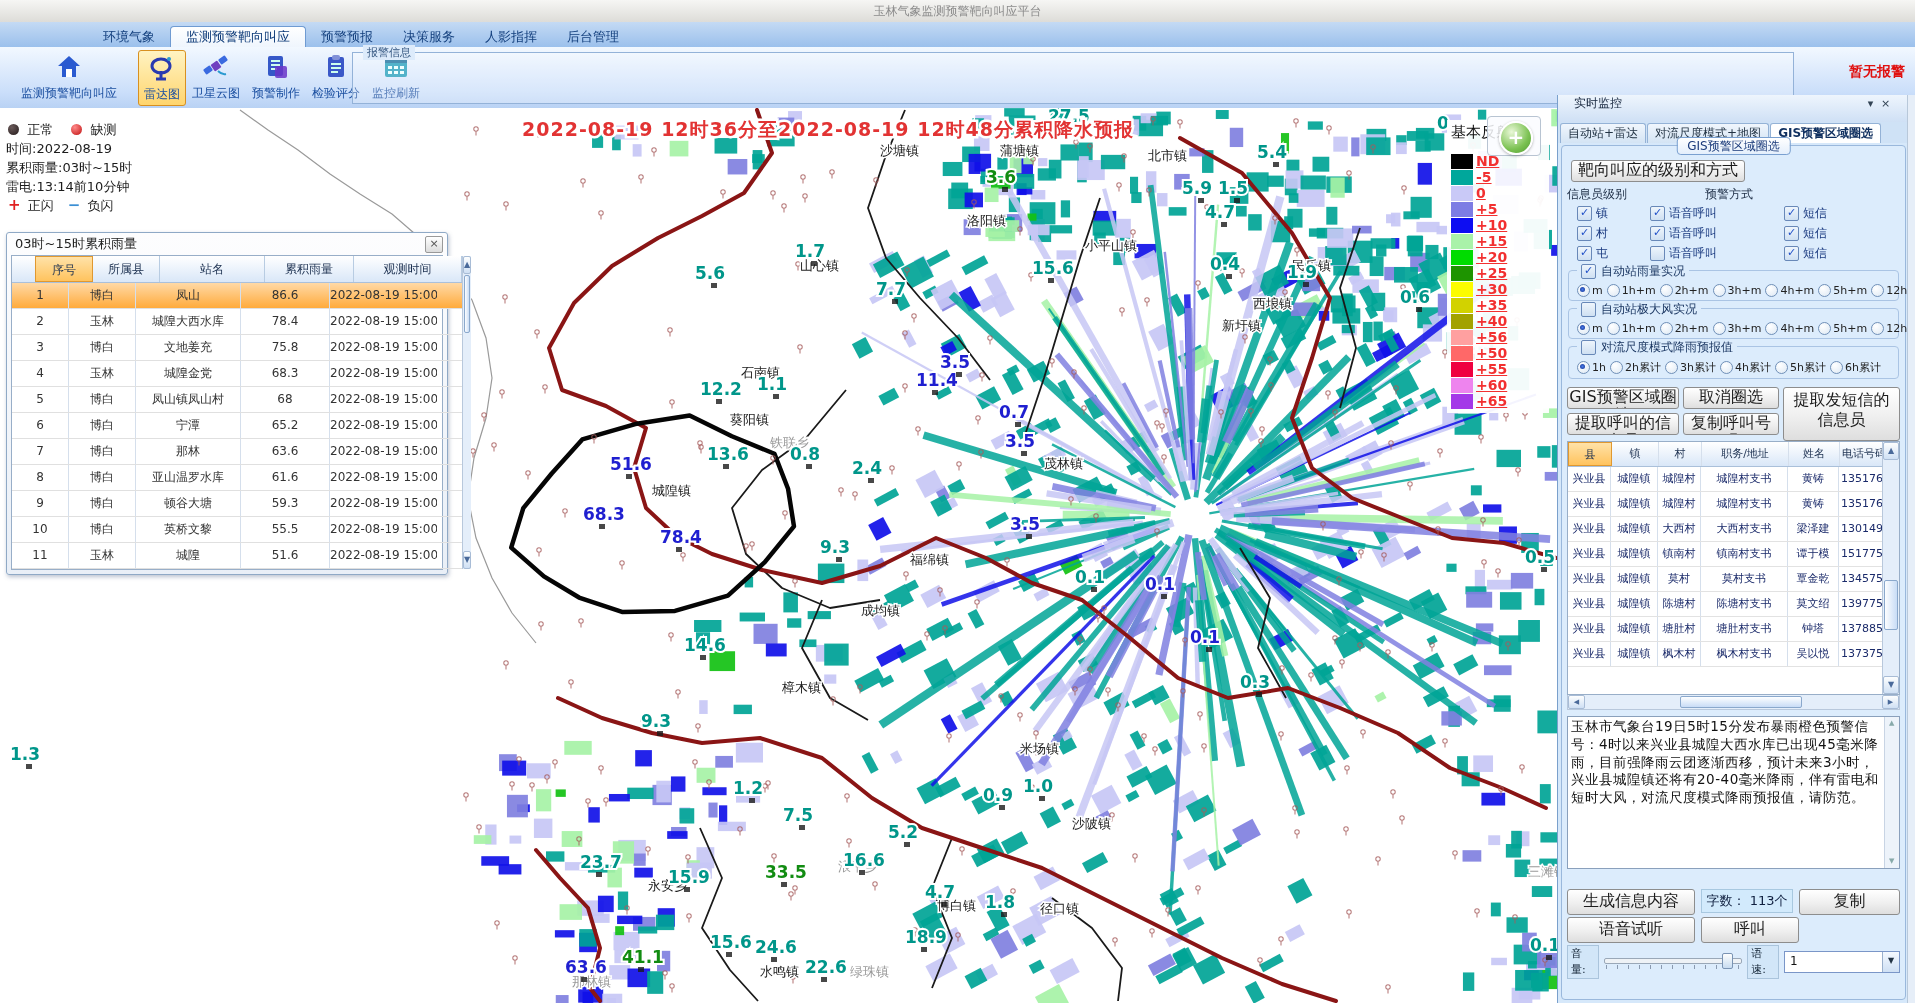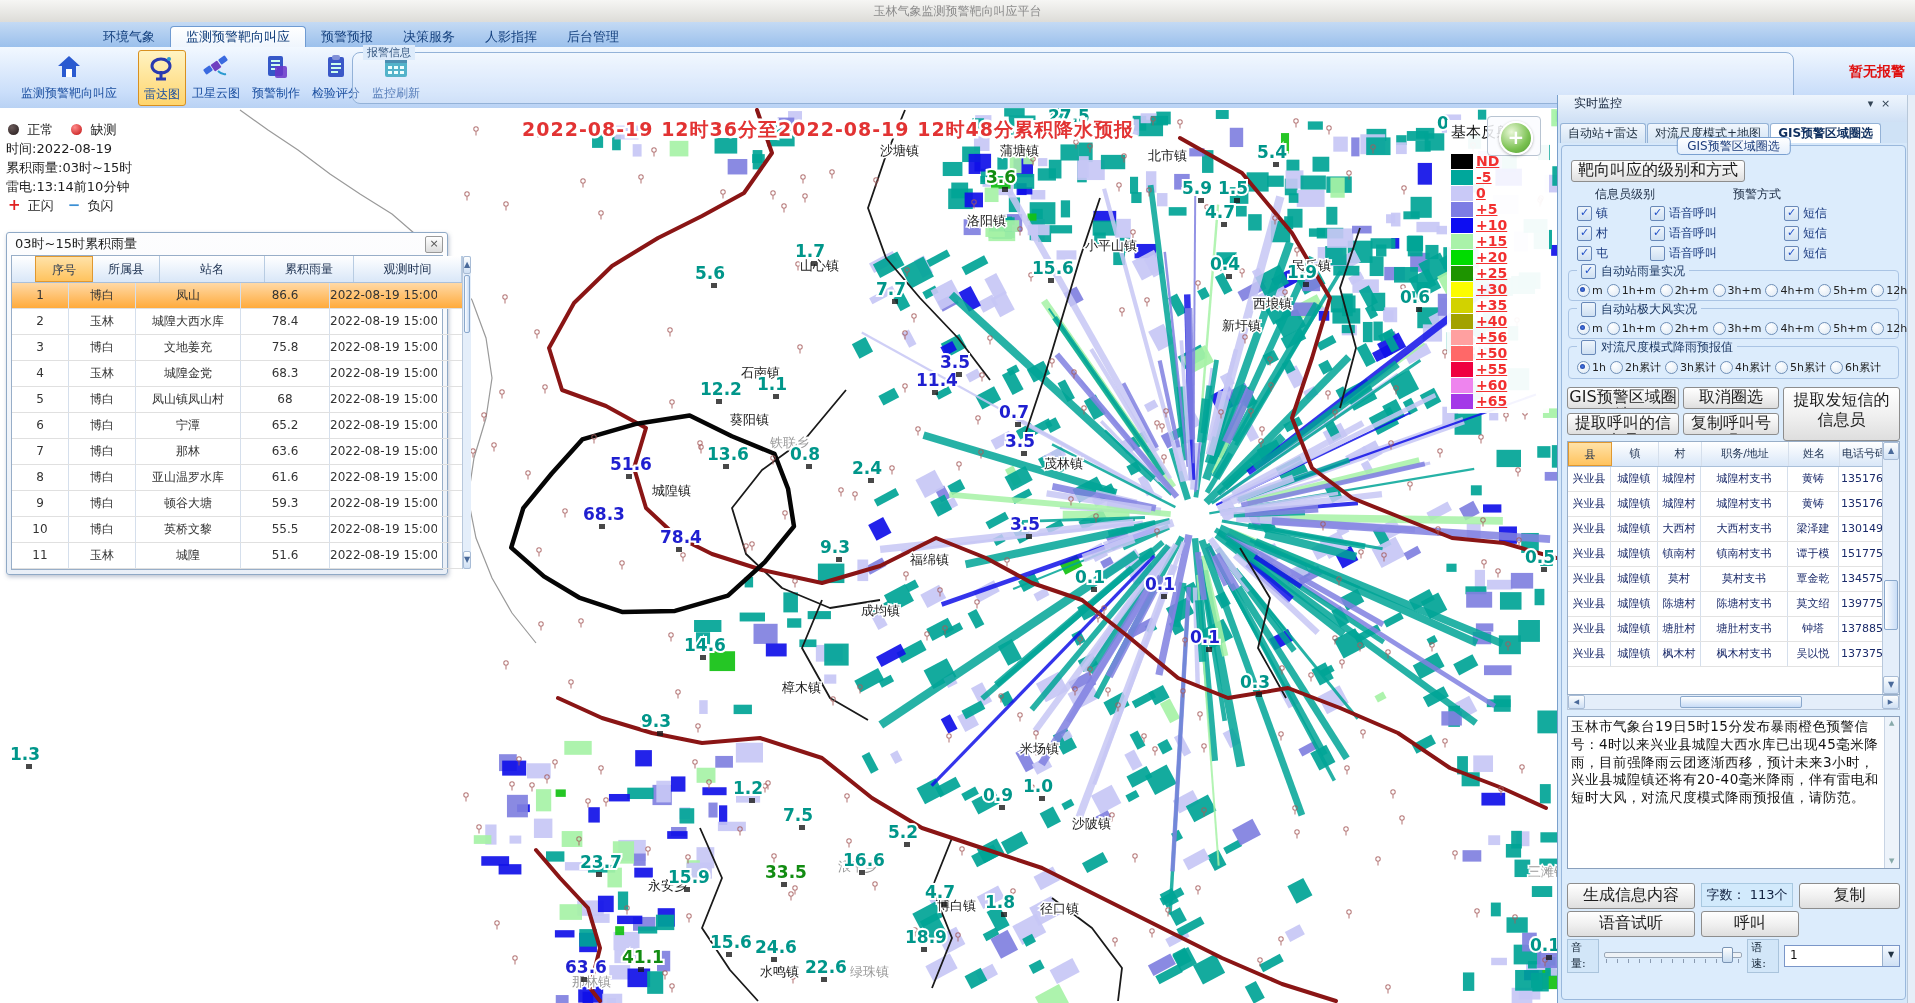--- a/index.html
+++ b/index.html
@@ -16,21 +16,21 @@
   .menu-tab.active{background:linear-gradient(#ffffff,#eef5fd);border:1px solid #6f9bd2;border-bottom:none;
     border-radius:4px 4px 0 0;height:21px;color:#0d3a78;}
   #menu-tabs{padding-left:88px;}
   #toolbar{position:absolute;left:0;top:47px;width:1915px;height:61px;
     background:linear-gradient(#f2f8ff,#cadefa 75%,#b9d2f4);border-bottom:1px solid #89a8cf;}
   .tool-item{position:absolute;top:3px;height:54px;text-align:center;cursor:default;}
   .tool-item .ticon{display:block;margin:3px auto 1px auto;width:28px;height:28px;}
   .tool-item .tlabel{font-size:12px;color:#1b4fa0;white-space:nowrap;}
   .tool-item.active{background:linear-gradient(#fff3c2,#ffd56e);border:1px solid #d89020;border-radius:3px;}
   #alarm-group{position:absolute;left:352px;top:5px;width:1440px;height:50px;
-    border:1px solid #93b2d8;border-radius:8px;background:rgba(255,255,255,0.25);}
+    border:1px solid #93b2d8;border-radius:0;background:rgba(255,255,255,0.25);}
   #alarm-group .gtitle{position:absolute;left:10px;top:-8px;background:#ddebfb;padding:0 4px;
     font-size:11px;color:#33557f;}
   #no-alarm{position:absolute;right:10px;top:16px;font-size:14px;font-weight:bold;color:#e01010;}
   
   #map{position:absolute;left:0;top:108px;width:1557px;height:895px;background:#ffffff;overflow:hidden;}
   #mapsvg{position:absolute;left:0;top:0;}
   #mapsvg text{font-family:"DejaVu Sans",sans-serif;}
   text.town{font-size:13px;paint-order:stroke;stroke:#ffffff;stroke-width:3px;fill:#1c1c1c;}
   text.town.gray{fill:#9a9a9a;}
   text.val{font-family:"DejaVu Sans Mono",monospace;font-size:17px;font-weight:bold;
@@ -92,21 +92,21 @@
   .ptab.active{background:#fff;font-weight:bold;color:#0f2f5f;}
   #panel-group{flex:1;margin:2px 3px 3px 3px;border:1px solid #9ab8dc;border-radius:4px;
     background:#dcecfc;position:relative;padding:4px 5px 4px 5px;display:flex;flex-direction:column;}
   #group-badge{position:absolute;top:-9px;left:50%;transform:translateX(-50%);
     background:linear-gradient(#ffffff,#e4effc);border:1px solid #7aa0d0;border-radius:4px;
     padding:0 10px;font-size:12px;color:#1a3a7a;line-height:16px;white-space:nowrap;}
   .xpbtn{background:linear-gradient(#ffffff,#efefef 55%,#dedede);border:1px solid #8d8d8d;border-radius:3px;
     font-size:16px;color:#1c1c1c;text-align:center;line-height:18px;height:20px;overflow:hidden;
     font-family:"DejaVu Sans",sans-serif;}
   #btn-level{width:172px;margin:10px 0 4px 4px;}
-  #cols-row{display:flex;height:17px;margin-left:28px;}
+  #cols-row{display:flex;height:17px;}
   #cols-row .col2{margin-left:78px;}
   .lvl-row{display:flex;align-items:center;height:20px;margin-left:10px;}
   .chk{width:13px;height:13px;border:1px solid #6888b8;border-radius:2px;
     background:linear-gradient(#eef5fc,#cfe0f2);font-size:11px;line-height:12px;text-align:center;
     color:#2050c8;font-weight:bold;flex:none;}
   .lvl-name{width:52px;margin-left:4px;color:#1a3a80;}
   .lvl-voice{width:92px;margin-left:2px;color:#1a3a80;display:flex;align-items:center;gap:4px;}
   .lvl-sms{margin-left:42px;color:#1a3a80;display:flex;align-items:center;gap:4px;}
   .sub-group{border:1px solid #aac4e4;border-radius:4px;margin:7px 1px 0 1px;padding:1px 4px 3px 4px;position:relative;}
   .sub-legend{position:absolute;top:-8px;left:8px;background:#dcecfc;padding:0 4px;display:flex;align-items:center;gap:5px;color:#17335f;}
@@ -136,21 +136,21 @@
     border:1px solid #8aa8cc;border-radius:2px;}
   #hscroll .space{flex:1;}
   
   #message-box{margin-top:6px;height:148px;background:#fff;border:1px solid #8aa0bc;position:relative;
     padding:1px 16px 2px 3px;font-size:13.5px;line-height:1.32;color:#111;overflow:hidden;
     letter-spacing:0.5px;}
   #msg-scroll{position:absolute;right:0;top:0;bottom:0;width:14px;background:#edf3fa;border-left:1px solid #c8d4e4;
     display:flex;flex-direction:column;justify-content:space-between;}
   #msg-scroll .arr{height:13px;font-size:7px;color:#8aa;text-align:center;line-height:13px;}
   
-  #bottom-grid{display:grid;grid-template-columns:128px 92px 1fr;grid-auto-rows:24px;gap:4px 6px;margin-top:14px;}
+  #bottom-grid{display:grid;grid-template-columns:128px 92px 1fr;grid-auto-rows:24px;gap:4px 6px;margin-top:20px;}
   #word-chip{background:#d2eafc;border:1px solid #a8c8e0;font-size:13px;color:#102040;text-align:center;line-height:22px;}
   #call-btn{width:96px;}
   #vol-row{display:flex;align-items:center;margin-top:4px;gap:5px;}
   .chip-label{background:#d2e6f8;border:1px solid #aac4dc;padding:0 3px;font-size:11px;color:#123;line-height:16px;}
   #slider{width:150px;height:18px;position:relative;}
   #slider .track{position:absolute;left:0;right:0;top:5px;height:4px;background:#eef2f6;
     border:1px solid #9aa8b8;border-radius:2px;}
   #slider .ticks{position:absolute;left:2px;right:2px;top:12px;height:4px;
     background:repeating-linear-gradient(90deg,#8a9ab0 0 1px,transparent 1px 11px);}
   #slider .handle{position:absolute;left:85%;top:0;width:9px;height:14px;

